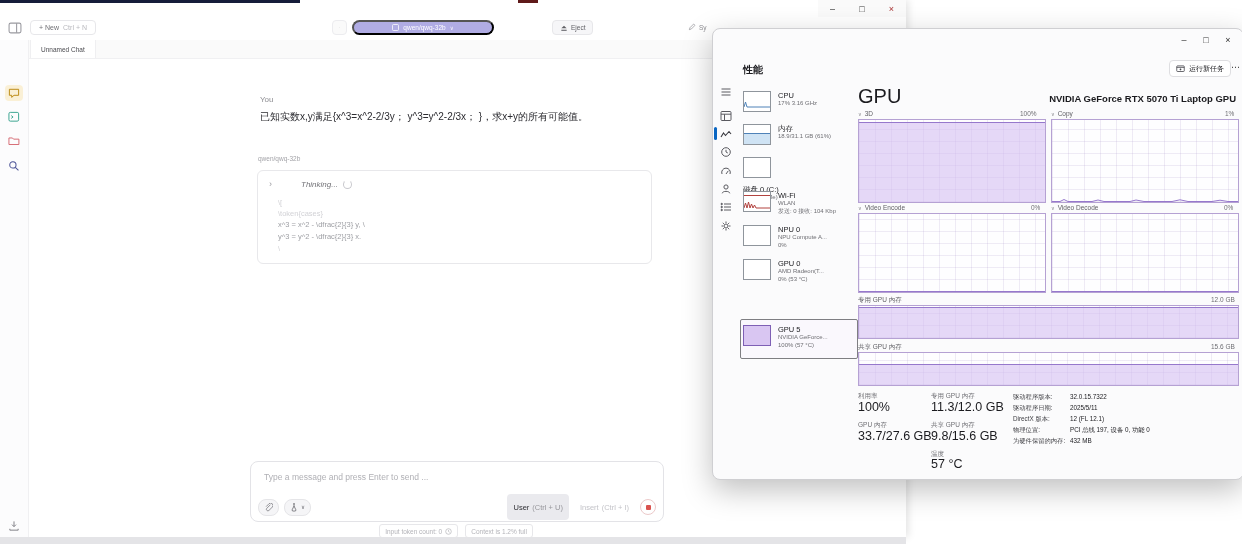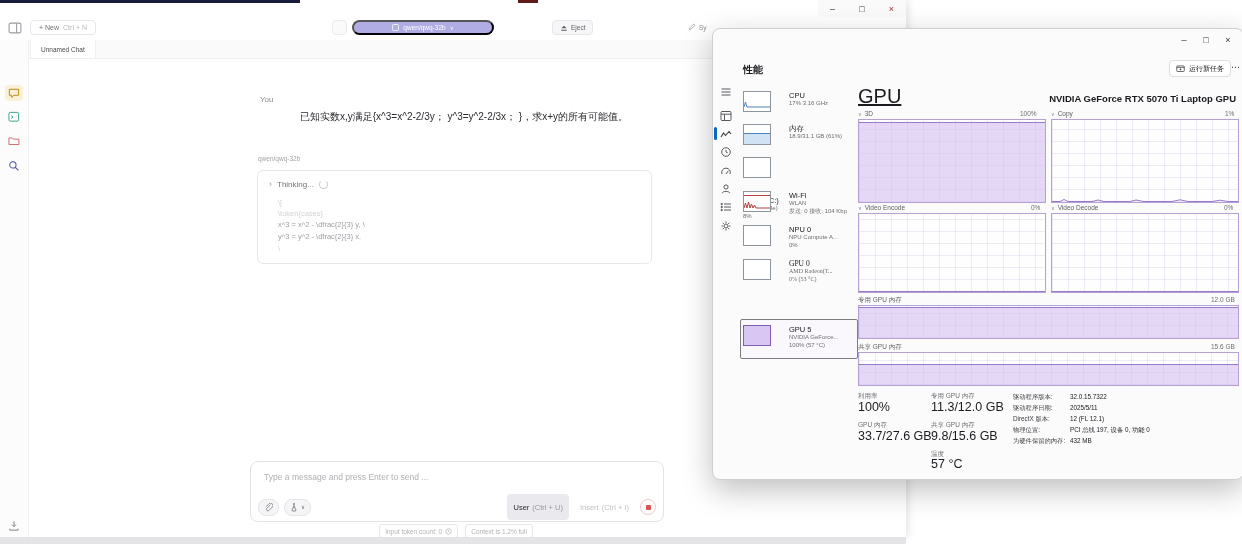--- a/index.html
+++ b/index.html
@@ -27,26 +27,26 @@
     font-size:6.5px;color:#5f5f64;display:flex;align-items:center;gap:3px;}
   .sys-frag{position:absolute;left:688px;top:6px;display:flex;align-items:center;gap:3px;font-size:6.5px;color:#8d8d92;}
   .lm-tabbar{position:absolute;left:28px;top:40px;width:878px;height:18px;background:#fafafa;border-bottom:1px solid #f0f0f2;}
   .lm-tab{position:absolute;left:2px;top:0;height:18px;padding:0 10px;background:#fff;border-right:1px solid #efeff1;border-left:1px solid #efeff1;
     display:flex;align-items:center;font-size:6.5px;color:#4a4a4f;}
   .lm-sidebar{position:absolute;left:0;top:40px;width:28px;height:497px;background:#fcfcfd;border-right:1px solid #f0f0f2;}
   .side-ic{position:absolute;left:5px;width:18px;height:16px;border-radius:4px;display:flex;align-items:center;justify-content:center;}
   .side-ic.sel{background:#faf0d6;}
 
   .chat-you{position:absolute;left:260px;top:95px;font-size:8px;color:#8e8e93;}
-  .chat-msg{position:absolute;left:260px;top:110px;width:520px;font-size:10px;color:#2c2c31;line-height:14px;margin-left:40px;}
+  .chat-msg{position:absolute;left:260px;top:110px;width:520px;font-size:10px;color:#2c2c31;line-height:14px;}
   .chat-model{position:absolute;left:258px;top:155px;font-size:6.5px;color:#a3a3a8;}
   .think-box{position:absolute;left:257px;top:170px;width:393px;height:92px;border:1px solid #e8e8eb;border-radius:6px;background:#fff;}
   .think-head{position:absolute;left:11px;top:8px;display:flex;align-items:center;gap:5px;font-size:8px;color:#737378;}
   .think-head .dis{color:#9a9a9f;font-size:9px;}
-  .think-head .tl{}
+  .think-head .tl{font-style:italic;margin-left:24px;}
   .spinner{width:7px;height:7px;border:1.2px solid #c9c9ce;border-top-color:transparent;border-radius:50%;}
   .think-line{position:absolute;left:20px;font-size:7.5px;line-height:11px;white-space:pre;}
   .tl-faint{color:#d2d2d6;}
   .tl-mid{color:#9fa0a5;}
 
   .composer{position:absolute;left:250px;top:461px;width:412px;height:59px;border:1px solid #e3e3e7;border-radius:8px;background:#fff;}
   .composer-ph{position:absolute;left:13px;top:10px;font-size:8.5px;color:#b0b0b5;}
   .composer-row{position:absolute;left:7px;right:7px;bottom:6px;height:16px;display:flex;align-items:center;gap:5px;}
   .mini-btn{height:15px;border:1px solid #e5e5e8;border-radius:8px;background:#f5f5f7;display:flex;align-items:center;justify-content:center;gap:3px;padding:0 5px;}
   .user-btn{margin-left:auto;height:26px;padding:0 6px;border-radius:4px;background:#eaeaee;display:flex;align-items:center;gap:3px;font-size:7.5px;color:#2f2f34;}
@@ -69,28 +69,28 @@
   .tm-controls{position:absolute;right:4px;top:0;height:22px;display:flex;align-items:center;font-size:9px;color:#333;}
   .tm-controls span{width:22px;text-align:center;}
   .tm-rail{position:absolute;left:0;top:22px;width:26px;bottom:0;}
   .rail-ic{position:absolute;left:7px;width:12px;height:12px;}
   .rail-sel-bar{position:absolute;left:1px;width:3px;height:13px;border-radius:2px;background:#0a66c2;}
   .tm-head{position:absolute;left:30px;top:34px;font-size:10px;font-weight:bold;color:#1b1b1f;text-align:center;}
   .run-task{position:absolute;left:456px;top:31px;height:17px;padding:0 6px;border:1px solid #dedee1;border-radius:4px;background:#fff;
     display:flex;align-items:center;gap:4px;font-size:7px;color:#1b1b1f;}
   .tm-more{position:absolute;left:518px;top:33px;font-size:9px;color:#444;}
 
-  .perf-item{position:absolute;left:30px;width:112px;display:flex;gap:18px;align-items:flex-start;}
+  .perf-item{position:absolute;left:30px;width:112px;display:flex;gap:7px;align-items:flex-start;}
   .thumb{width:26px;height:19px;border:1px solid #8f959c;background:#fff;position:relative;flex:none;overflow:hidden;}
   .thumb .tfill{position:absolute;left:0;right:0;bottom:0;}
   .perf-name{font-size:7.5px;color:#1b1b1f;line-height:9px;}
   .perf-sub{font-size:6px;color:#6e6e73;line-height:7.5px;}
   .gpu1-selbox{position:absolute;left:27px;top:290px;width:116px;height:38px;border:1px solid #7e7e82;border-radius:2px;background:#faf8fd;}
 
-  .gpu-title{position:absolute;left:145px;top:56px;font-size:20px;color:#1b1b1f;text-decoration:underline;}
+  .gpu-title{position:absolute;left:145px;top:56px;font-size:20px;color:#1b1b1f;}
   .gpu-device{position:absolute;right:7px;top:64px;font-size:9.5px;font-weight:bold;color:#1b1b1f;}
   .chart-label{position:absolute;font-size:6.5px;color:#5f5f64;display:flex;align-items:center;gap:3px;}
   .chart-label .cv{font-size:5px;color:#8a8a8f;}
   .chart-scale{position:absolute;font-size:6.5px;color:#6e6e73;}
   .chart{position:absolute;border:1px solid #b5a1d3;background:
     repeating-linear-gradient(90deg, rgba(150,125,190,.15) 0 1px, transparent 1px 16px),
     repeating-linear-gradient(0deg, rgba(150,125,190,.15) 0 1px, transparent 1px 12px),#fefeff;}
   .chart .cfill{position:absolute;left:0;right:0;bottom:0;background:rgba(211,190,242,.6);border-top:1px solid #9678cc;}
   .chart .bumps{position:absolute;left:0;right:0;bottom:0;height:8px;}
 
@@ -359,21 +359,21 @@
         </span>
     </div>
     <div class="perf-item" style="top:196px;">
       <span class="thumb"></span>
       <span>
           <div class="perf-name">NPU 0</div>
           <div class="perf-sub">NPU Compute A...</div>
           <div class="perf-sub">0%</div>
         </span>
     </div>
-    <div class="perf-item" style="top:230px;font-family:Liberation Serif, serif;">
+    <div class="perf-item" style="top:230px;">
       <span class="thumb"></span>
       <span>
           <div class="perf-name">GPU 0</div>
           <div class="perf-sub">AMD Radeon(T...</div>
           <div class="perf-sub">0% (53 °C)</div>
         </span>
     </div>
     <div class="perf-item" style="top:296px;">
       <span class="thumb" style="border-color:#7e5fb5;">
         <span class="tfill" style="background: rgb(217, 198, 242); border-top: 1px solid rgb(150, 120, 204); height: 100%;"></span>

